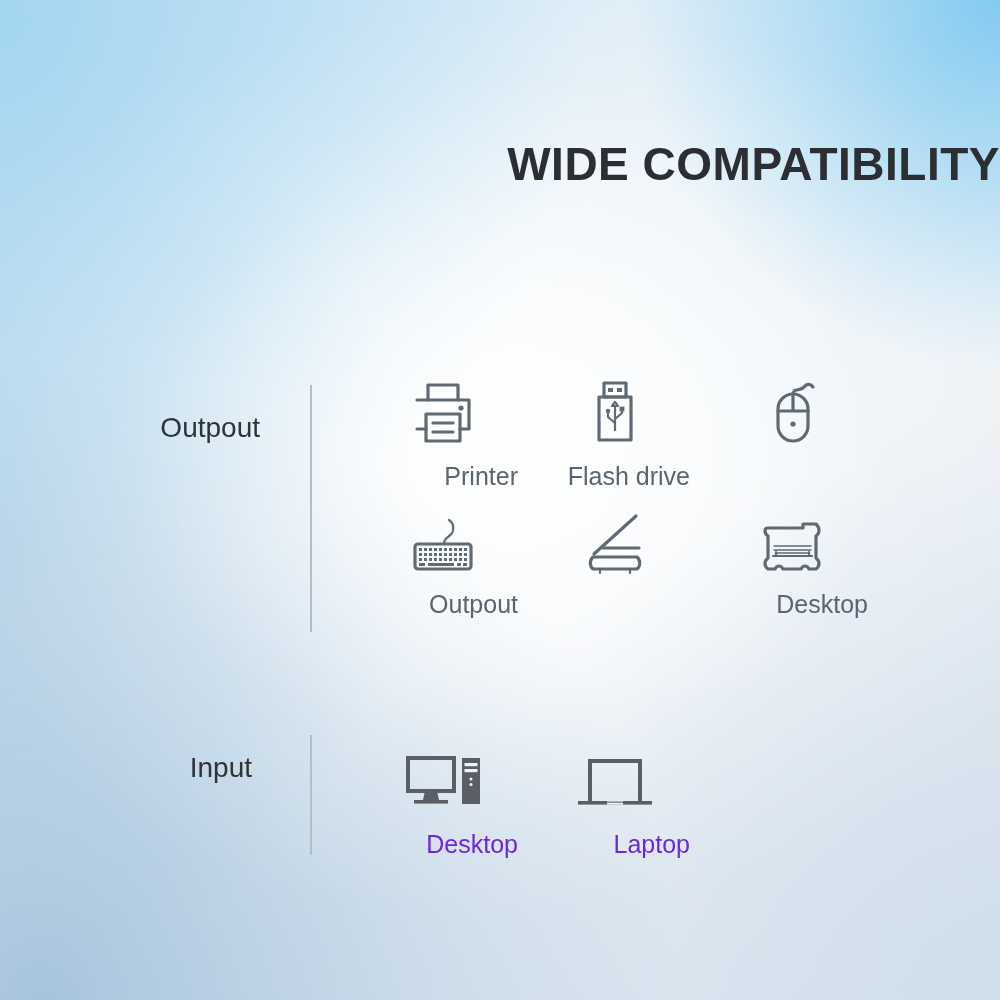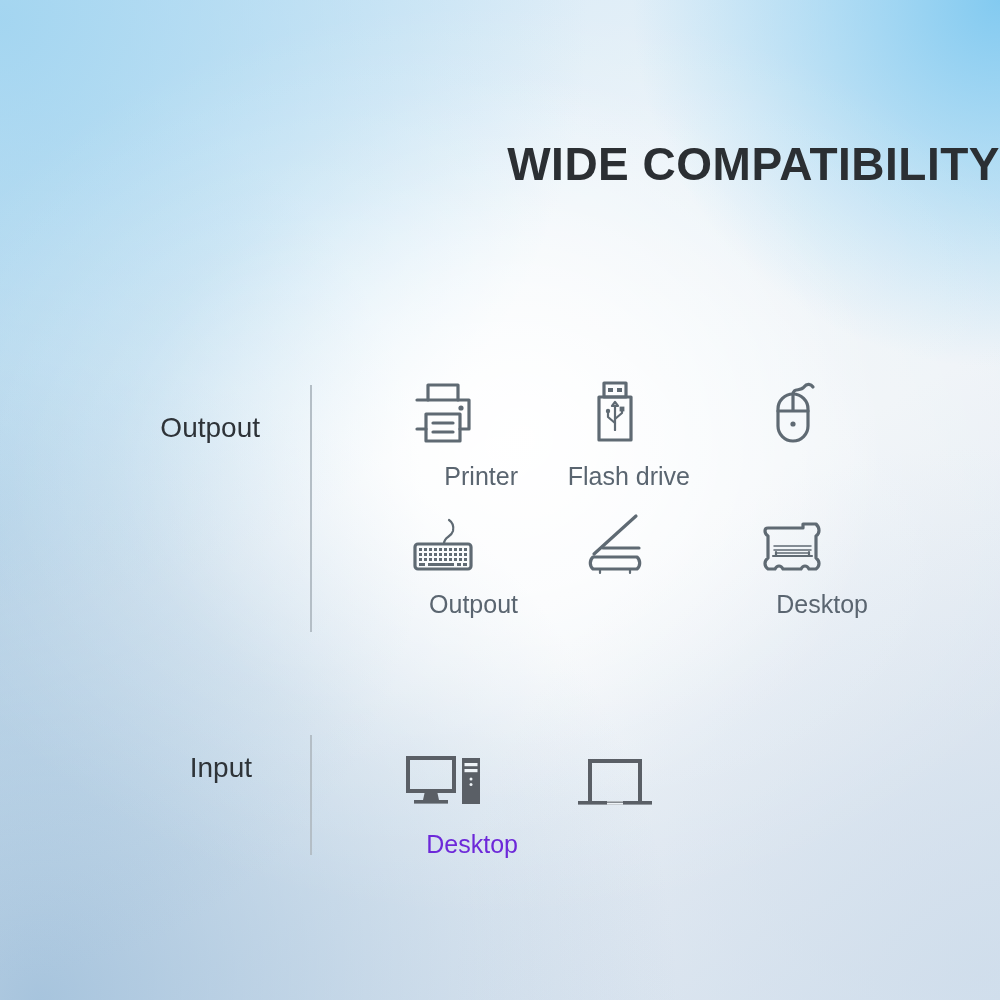--- a/index.html
+++ b/index.html
@@ -324,16 +324,17 @@
         <svg width="86" height="72" viewBox="0 0 86 72" aria-hidden="true">
 
           <path class="ln-dark" d="M18 49 L18 9 L68 9 L68 49"></path>
 
           <rect class="fl-dark" x="6" y="49" width="74" height="3.6"></rect>
 
           <rect x="35" y="49" width="16" height="3.6" fill="#eef3f7"></rect>
           <rect class="fl-dark" x="35" y="49.6" width="16" height="1.1"></rect>
         </svg>
       </div>
+      <div class="cap">Laptop</div>
     </div>
   </div>
 
 </div>
 
 </body></html>

